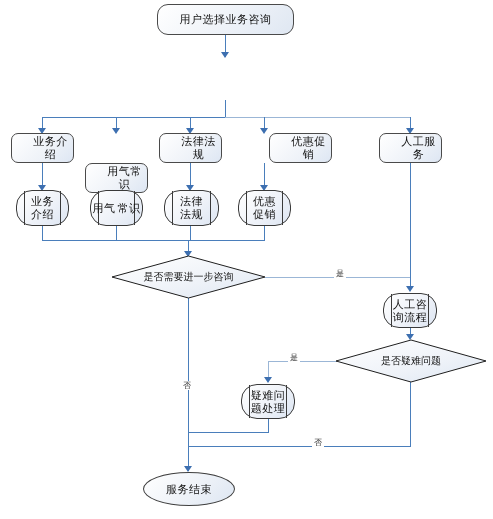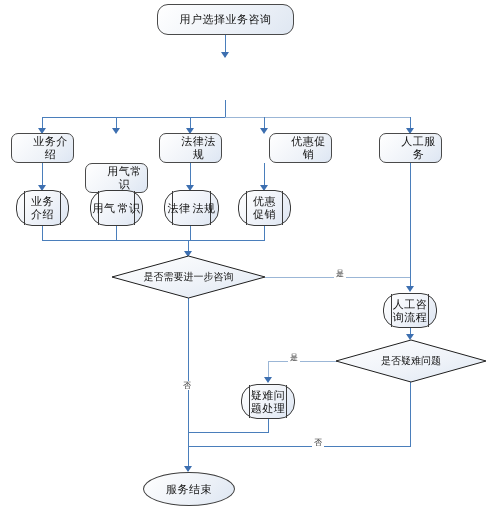--- a/index.html
+++ b/index.html
@@ -156,21 +156,21 @@
   <div class="node predef" style="left:16px;top:190px;width:53px;height:36px;flex-direction:column;">
     <span class="inner"></span>
     <span class="lbl">业务</span>
     <span class="lbl">介绍</span>
   </div>
   <div class="node predef" style="left:90px;top:190px;width:53px;height:36px;flex-direction:row;">
     <span class="inner"></span>
     <span class="lbl">用气</span>
     <span class="lbl">常识</span>
   </div>
-  <div class="node predef" style="left:164px;top:190px;width:55px;height:36px;flex-direction:row;align-items:center;">
+  <div class="node predef" style="left:164px;top:190px;width:55px;height:36px;flex-direction:column;align-items:center;">
     <span class="inner"></span>
     <span class="lbl">法律</span>
     <span class="lbl">法规</span>
   </div>
   <div class="node predef" style="left:238px;top:190px;width:53px;height:36px;flex-direction:column;">
     <span class="inner"></span>
     <span class="lbl">优惠</span>
     <span class="lbl">促销</span>
   </div>
 

